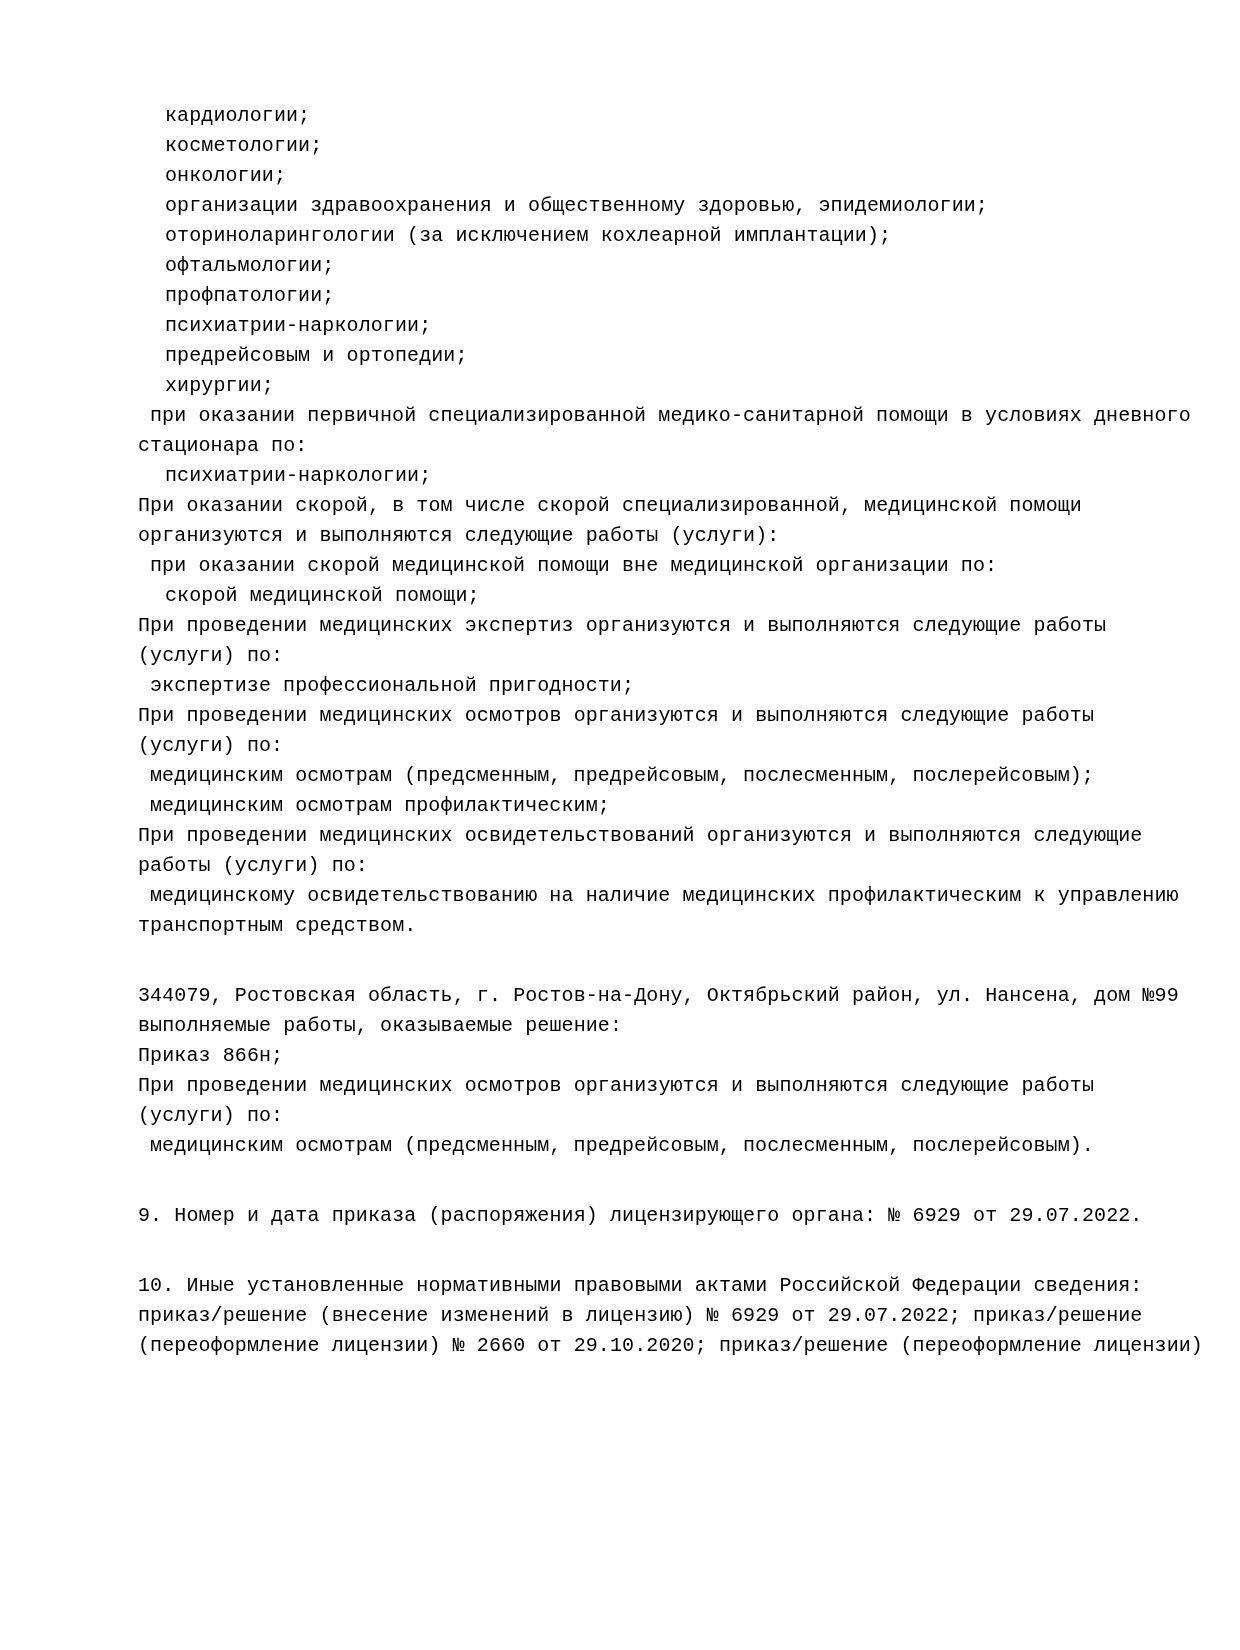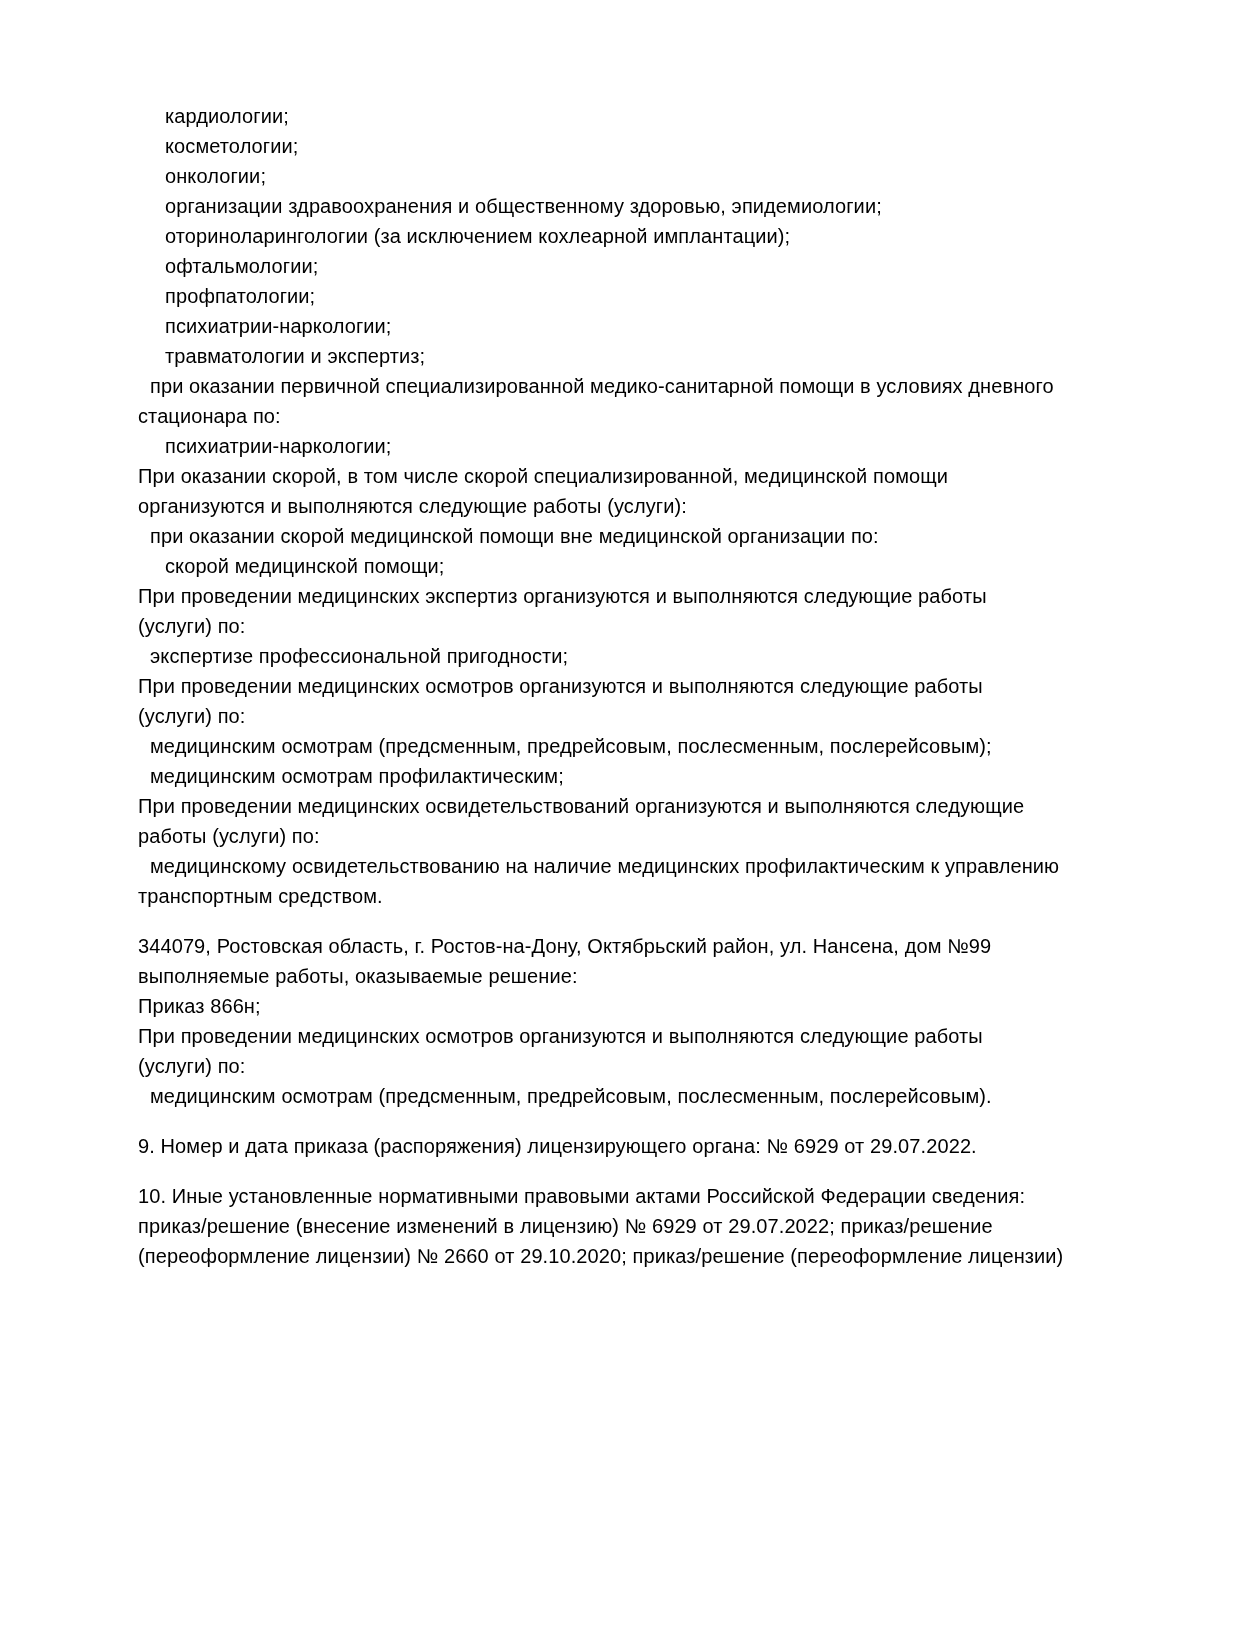--- a/index.html
+++ b/index.html
@@ -6,55 +6,56 @@
     margin: 0;
     padding: 0;
     background: #ffffff;
   }
   .page {
     position: relative;
     width: 1240px;
     height: 1460px;
     background: #ffffff;
     overflow: hidden;
-    font-family: Liberation Sans, sans-serif;
+    font-family: Liberation Mono, monospace;
     font-size: 20px;
     line-height: 30px;
     color: #000000;
   }
   .doc-body {
     position: absolute;
     top: 101px;
     left: 138px;
     width: 980px;
   }
   p.line {
     margin: 0;
     padding: 0;
     white-space: nowrap;
     letter-spacing: 0.1px;
   }
   p.line.i1 { padding-left: 12px; }
   p.line.i2 { padding-left: 27px; }
-  p.line.gap { margin-top: 20px; }
+  p.line.gap { margin-top: 40px; }
 </style>
 </head>
 <body>
 
 <div class="page">
   <div class="doc-body">
       <p class="line i2">кардиологии;</p>
       <p class="line i2">косметологии;</p>
       <p class="line i2">онкологии;</p>
       <p class="line i2">организации здравоохранения и общественному здоровью, эпидемиологии;</p>
       <p class="line i2">оториноларингологии (за исключением кохлеарной имплантации);</p>
       <p class="line i2">офтальмологии;</p>
       <p class="line i2">профпатологии;</p>
       <p class="line i2">психиатрии-наркологии;</p>
-      <p class="line i2">травматологии и экспертиз;</p>
+      <p class="line i2">предрейсовым и ортопедии;</p>
+      <p class="line i2">хирургии;</p>
       <p class="line i1">при оказании первичной специализированной медико-санитарной помощи в условиях дневного</p>
       <p class="line i0">стационара по:</p>
       <p class="line i2">психиатрии-наркологии;</p>
       <p class="line i0">При оказании скорой, в том числе скорой специализированной, медицинской помощи</p>
       <p class="line i0">организуются и выполняются следующие работы (услуги):</p>
       <p class="line i1">при оказании скорой медицинской помощи вне медицинской организации по:</p>
       <p class="line i2">скорой медицинской помощи;</p>
       <p class="line i0">При проведении медицинских экспертиз организуются и выполняются следующие работы</p>
       <p class="line i0">(услуги) по:</p>
       <p class="line i1">экспертизе профессиональной пригодности;</p>

